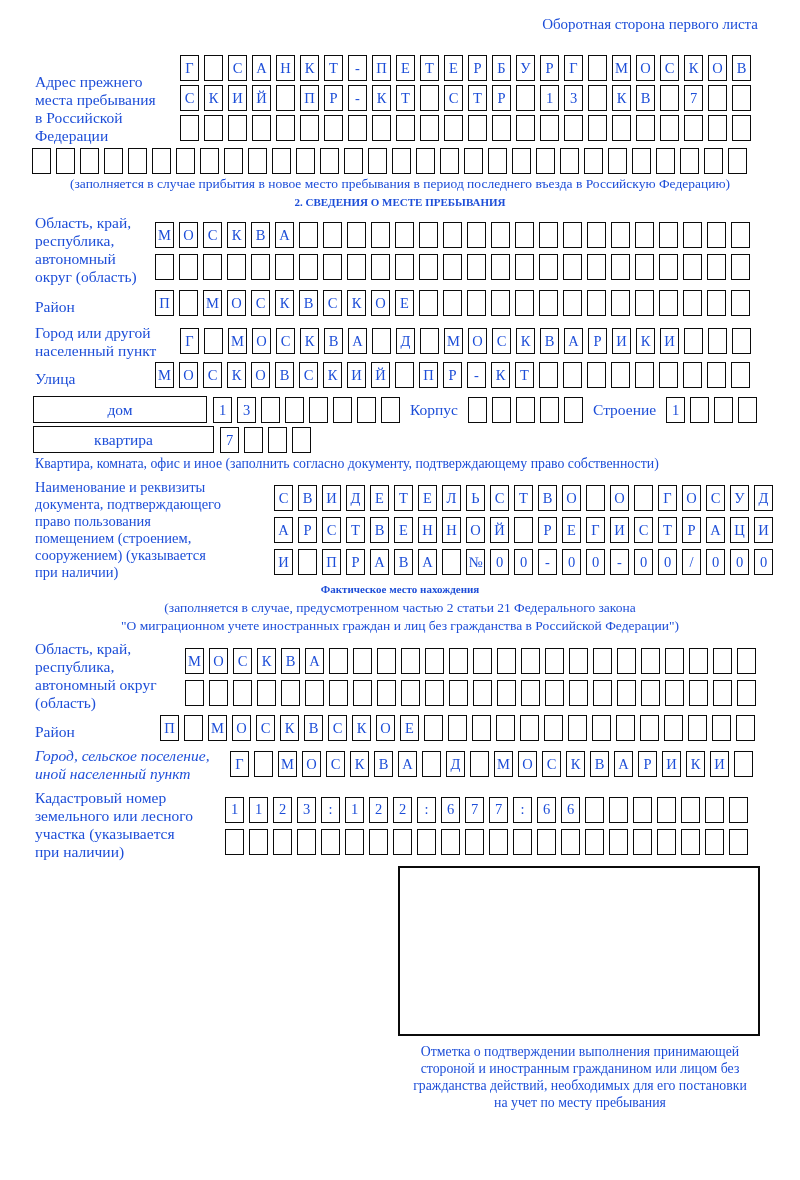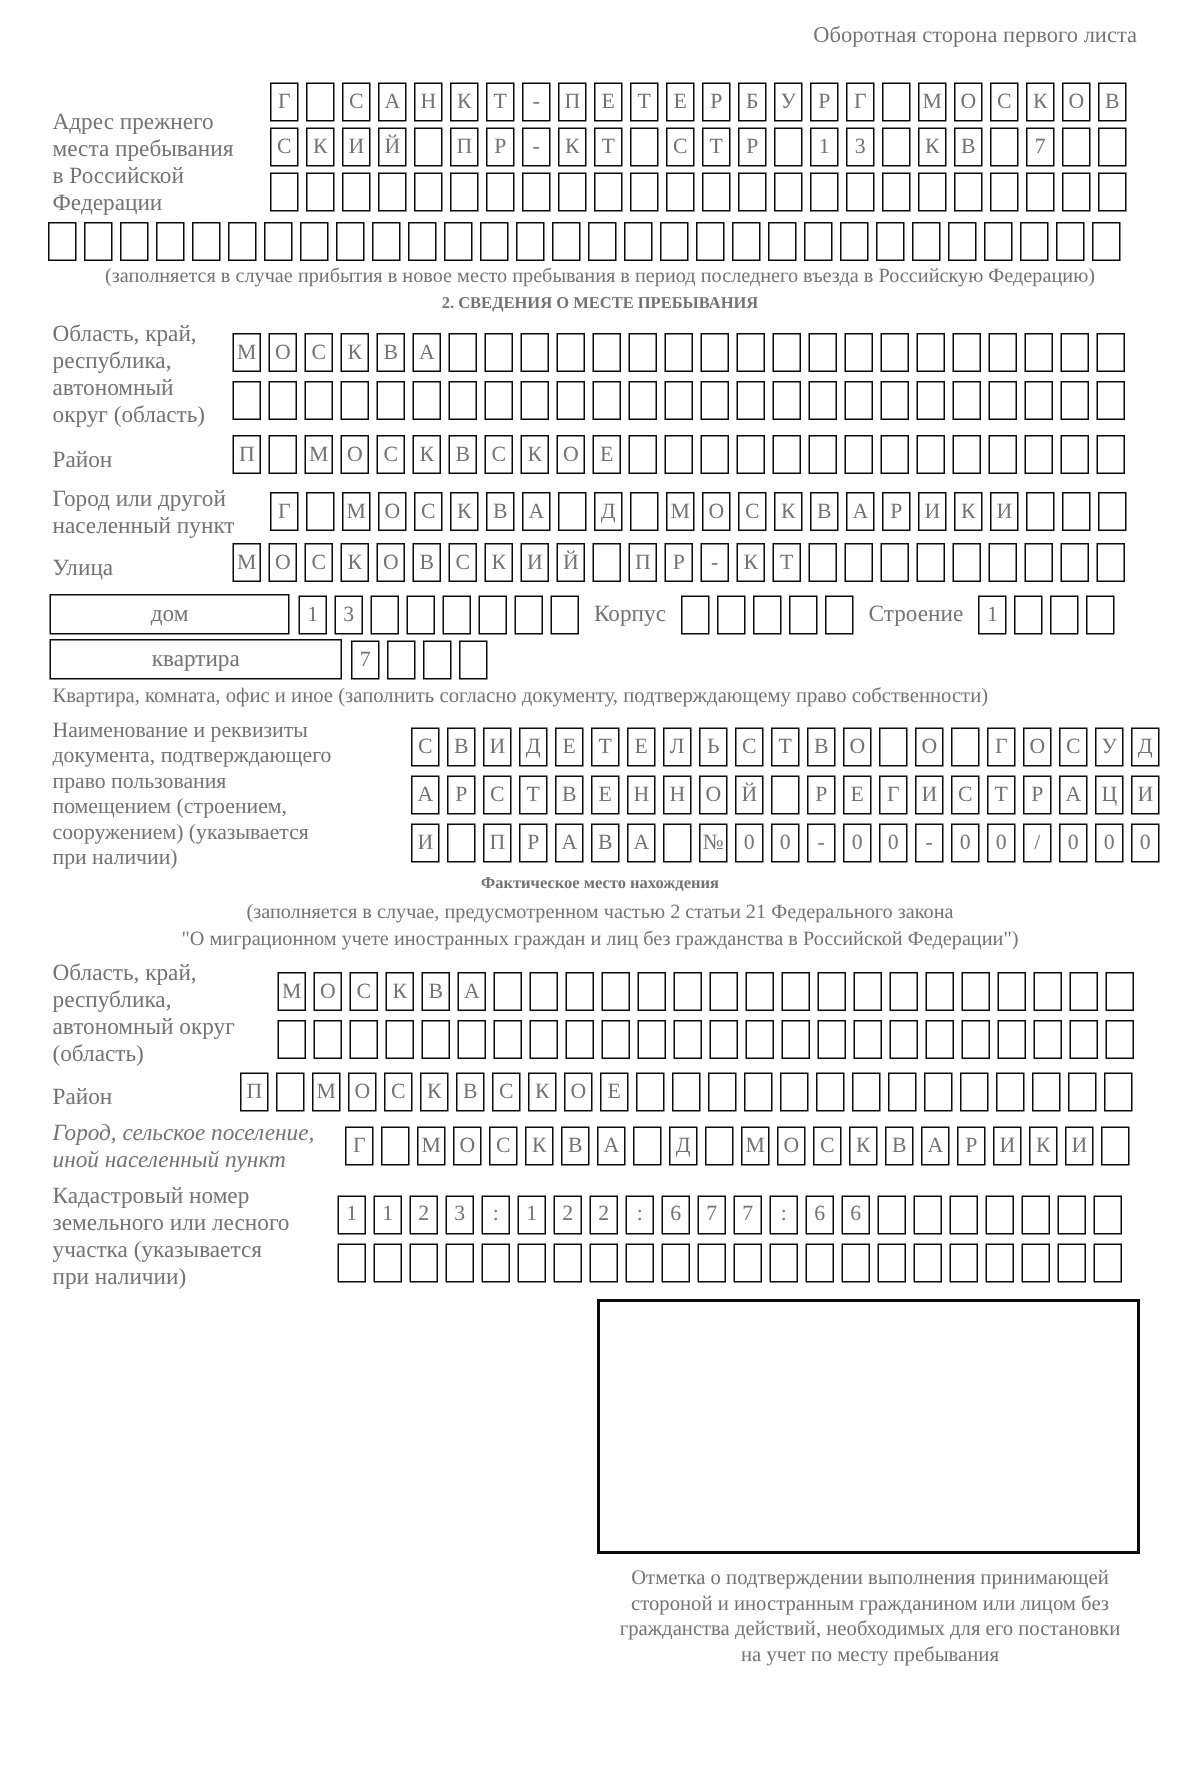--- a/index.html
+++ b/index.html
@@ -1,17 +1,17 @@
 <!DOCTYPE html>
 <html><head>
 <meta charset="utf-8">
 <style>
   html,body{margin:0;padding:0;background:#fff;}
   .page{
-    width:800px;height:1180px;background:#ffffff;color:#737373;
+    width:800px;height:1180px;background:#ffffff;color:#1d4ed8;
     font-family:"Liberation Serif", "DejaVu Serif", serif;
     position:relative;overflow:hidden;
   }
   .header-note{ text-align:right; padding:16px 42px 0 0; font-size:15px; }
   .row{ display:flex; align-items:flex-end; margin-left:35px; }
   .row.vcenter{ align-items:center; }
   .label{ font-size:15.5px; line-height:1.17; white-space:pre-line; padding-top:2px; }
   .w-addr{ flex:0 0 145px; }
   .w-std{ flex:0 0 120px; }
   .w-gorod1{ flex:0 0 145px; }
@@ -26,22 +26,22 @@
   .cell{
     flex:0 0 19px; width:19px; height:26px; box-sizing:border-box;
     border:1.6px solid #0b0b0b; background:#fff;
     display:flex; align-items:center; justify-content:center;
     font-size:14.5px; line-height:1;
   }
   .namedbox{
     box-sizing:border-box; border:1.6px solid #0b0b0b; height:27px;
     display:flex; align-items:center; justify-content:center; font-size:15.5px;
   }
-  .dom-box{ width:160px; }
-  .kv-box{ width:195px; }
+  .dom-box{ width:174px; }
+  .kv-box{ width:181px; }
   .inline-label{ font-size:15.5px; padding:0 10px; white-space:nowrap; }
   .cb{
     flex:0 0 17px; width:17px; height:21px; box-sizing:border-box;
     border:1.6px solid #0b0b0b; display:flex; align-items:center; justify-content:center;
     font-size:14px;
   }
   .note-center{ text-align:center; font-size:13.5px; margin-top:2px; }
   .note-left{ font-size:13.8px; margin:3px 0 0 35px; }
   .sec-title{ text-align:center; font-weight:bold; font-size:11px; margin-top:4px; }
   .mt2{margin-top:2px;} .mt3{margin-top:3px;} .mt4{margin-top:4px;}

